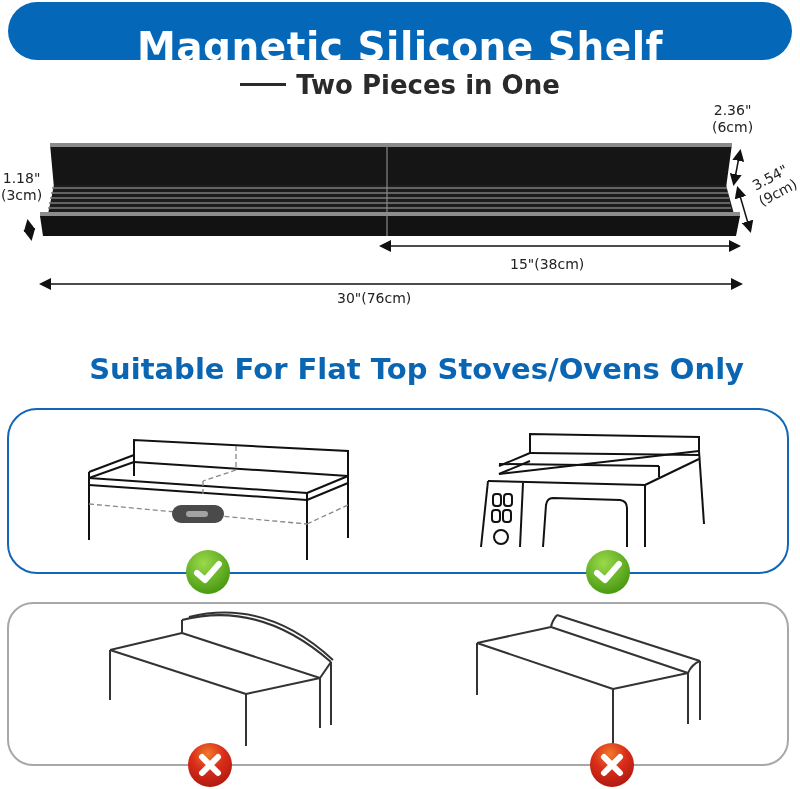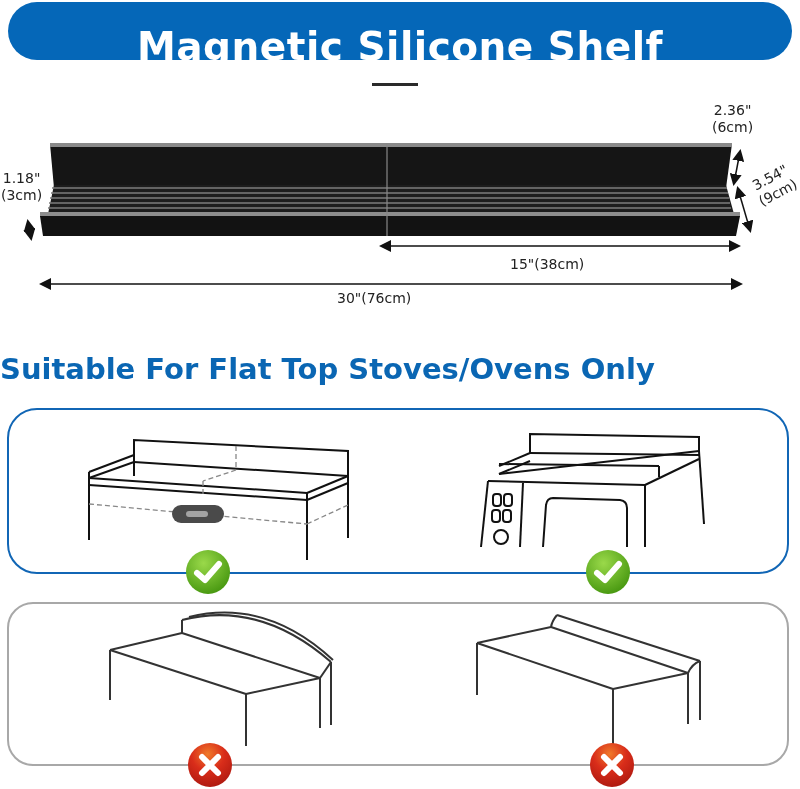--- a/index.html
+++ b/index.html
@@ -8,38 +8,38 @@
   .banner { position:absolute; left:8px; top:2px; width:784px; height:58px;
             background:#0567b8; border-radius:29px; display:flex;
             align-items:center; justify-content:center; }
   .banner-title { color:#ffffff; font-weight:bold; font-size:39px;
                   letter-spacing:0.5px; font-family:"DejaVu Sans", sans-serif;margin-top:31px; }
   .subtitle { position:absolute; left:0; width:800px; top:70px; text-align:center;
               font-family:"DejaVu Sans", sans-serif; font-weight:bold; font-size:26px; color:#2a2a2a; }
   .subtitle .dash { display:inline-block; width:46px; height:3px; background:#2a2a2a;
                     vertical-align:middle; margin-right:10px; position:relative; top:-2px; }
   .dim { position:absolute; font-family:"DejaVu Sans", sans-serif; font-size:14px; color:#222; line-height:17px; }
-  .section-title { position:absolute; left:0; width:744px; top:352px; text-align:left;
+  .section-title { position:absolute; left:0; width:744px; top:352px; text-align:right;
                    font-family:"DejaVu Sans", sans-serif; font-weight:bold; font-size:29px; color:#0a66b3; }
   .panel-good { position:absolute; left:7px; top:408px; width:782px; height:166px;
                 border:2.5px solid #1166b5; border-radius:30px; box-sizing:border-box; }
   .panel-bad { position:absolute; left:7px; top:602px; width:782px; height:164px;
                border:2.5px solid #a8a8a8; border-radius:26px; box-sizing:border-box; }
   .badge { position:absolute; width:46px; height:46px; border-radius:50%; }
   .badge svg { display:block; }
   svg.abs { position:absolute; left:0; top:0; }
 </style>
 </head>
 <body>
 
 <div class="banner">
   <span class="banner-title">Magnetic Silicone Shelf</span>
 </div>
 <div class="subtitle">
-  <span class="dash"></span>
+  <span class="dash"></span><span>Two Pieces in One</span>
 </div>
 
 <svg class="abs" width="800" height="340">
   <defs>
     <marker id="ah" markerWidth="8" markerHeight="8" refX="6" refY="4" orient="auto">
       <path d="M0,0 L8,4 L0,8 z" fill="#111"></path>
     </marker>
     <marker id="ahs" markerWidth="8" markerHeight="8" refX="2" refY="4" orient="auto">
       <path d="M8,0 L0,4 L8,8 z" fill="#111"></path>
     </marker>

